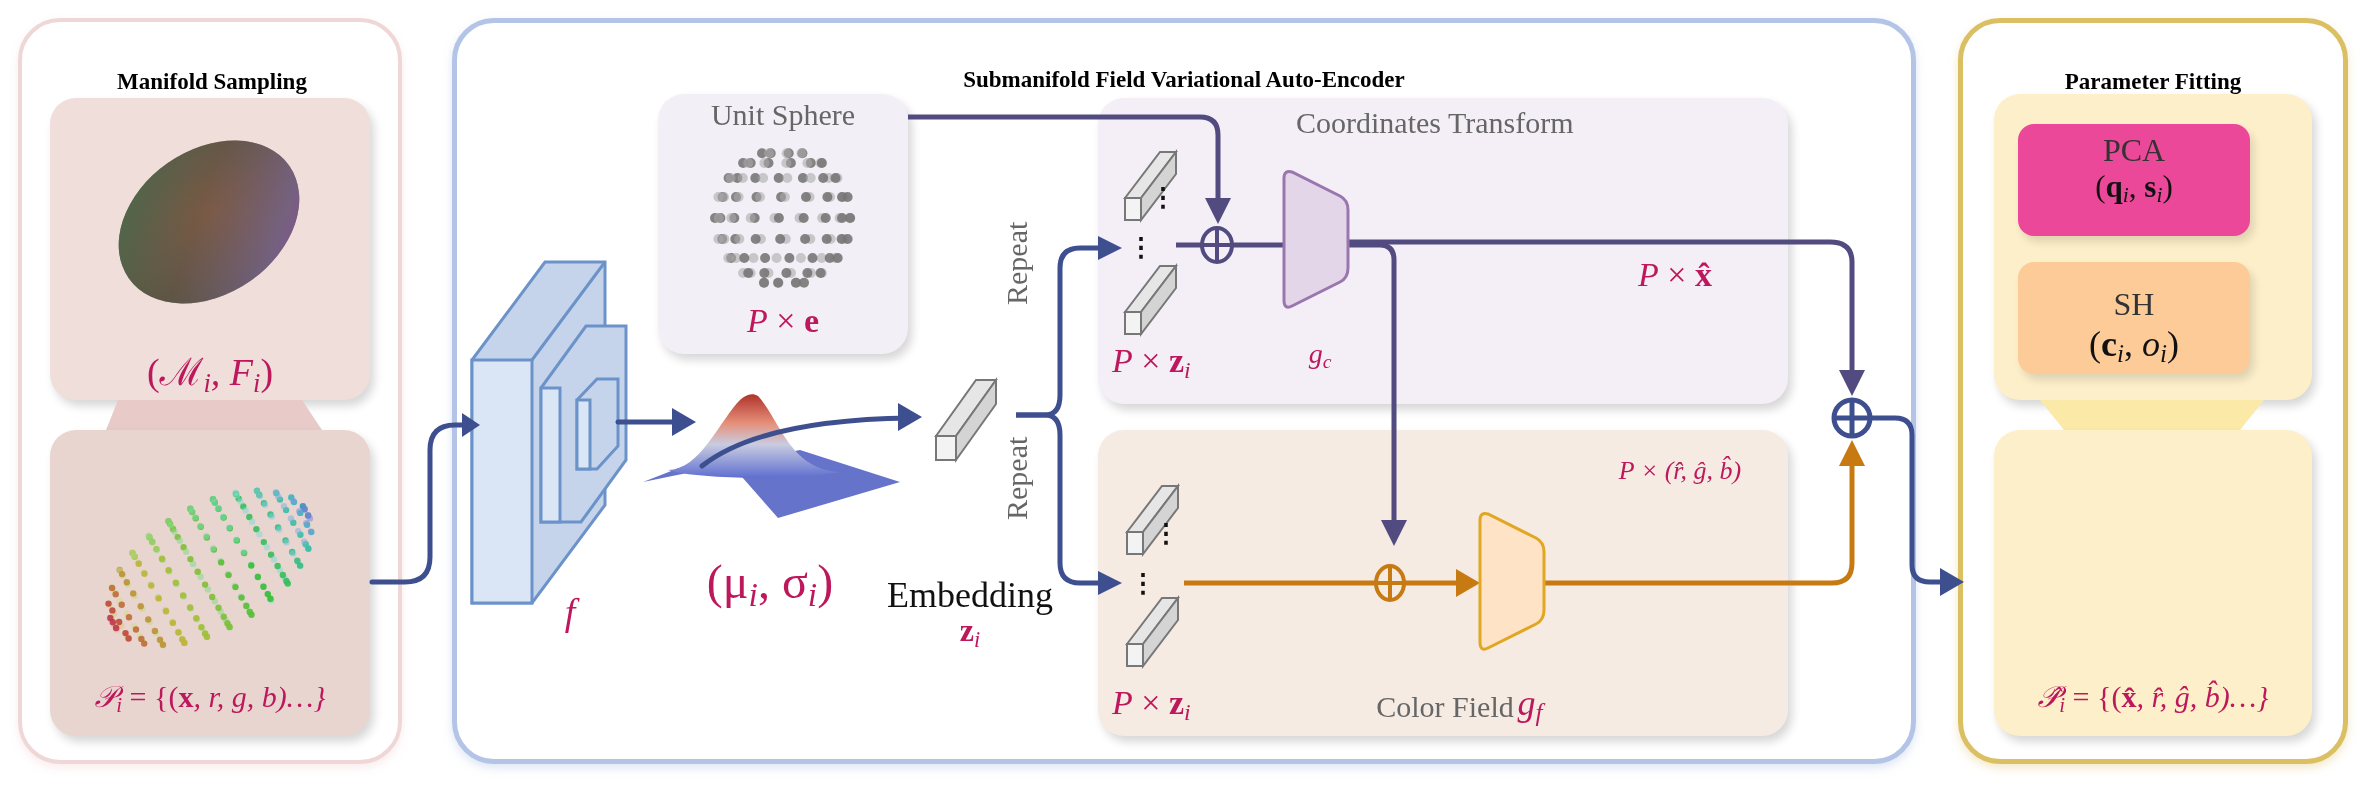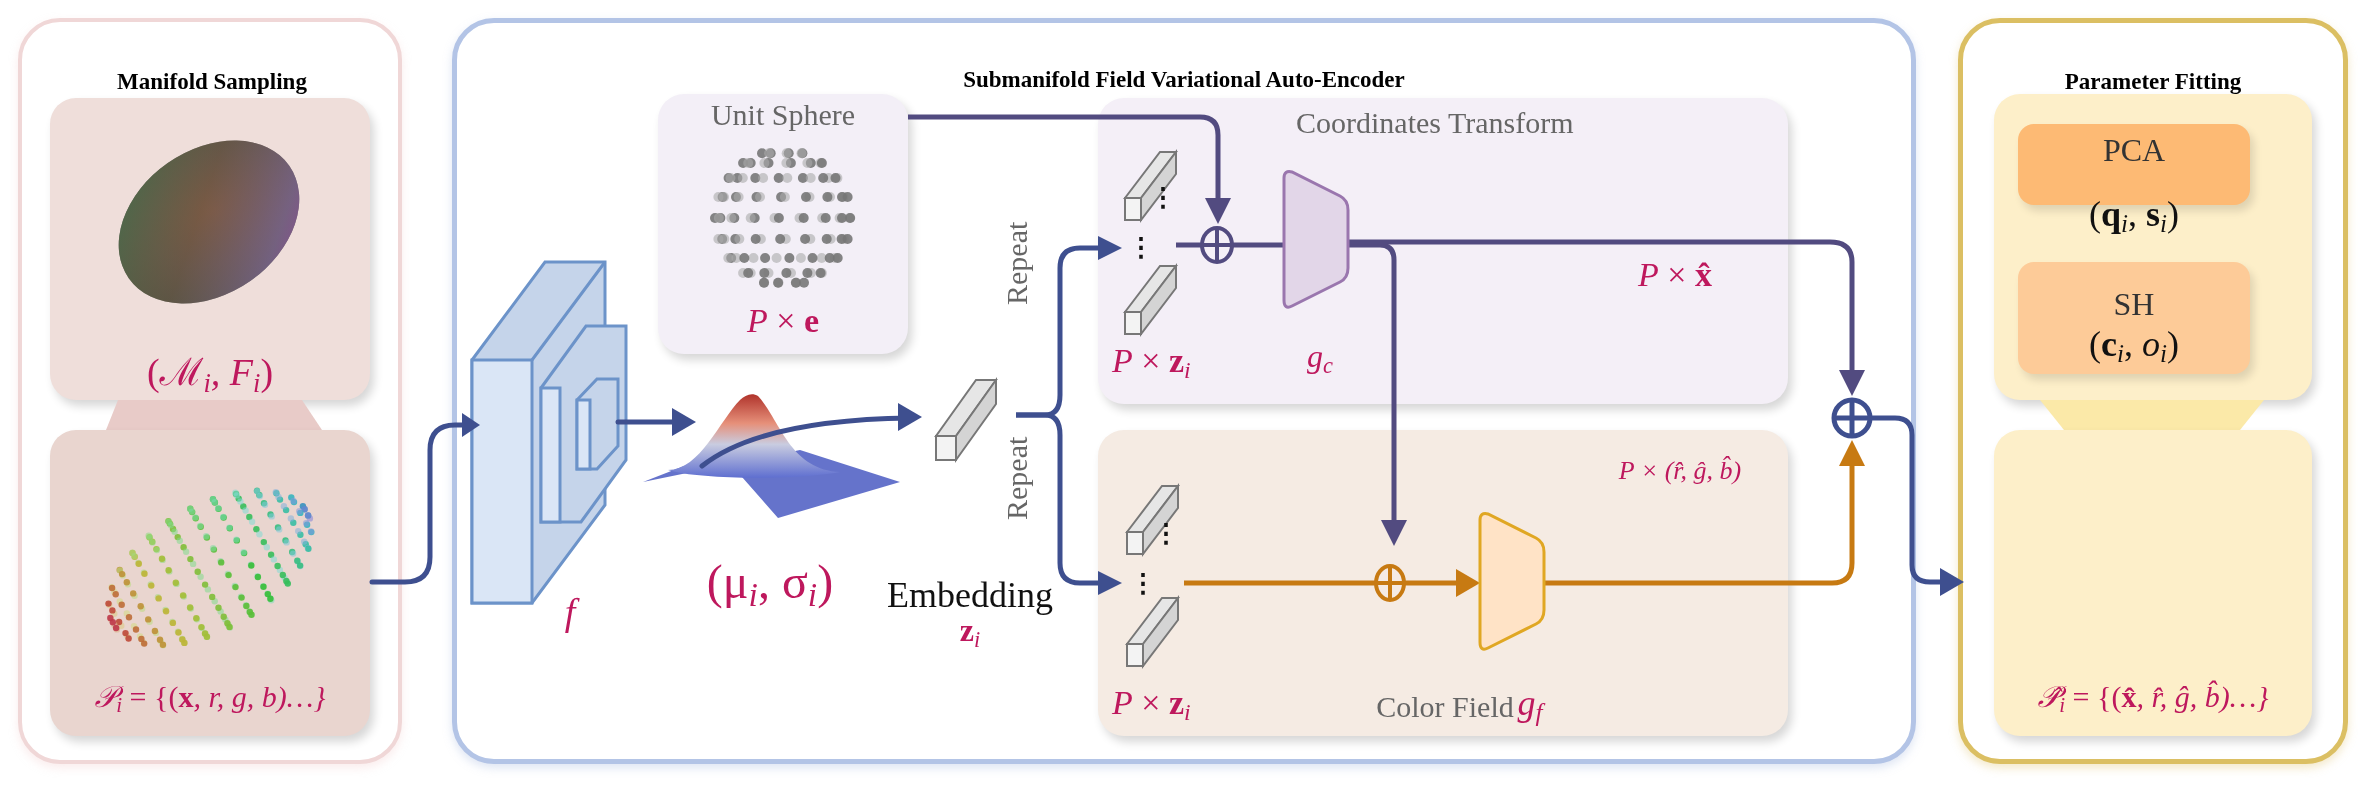--- a/index.html
+++ b/index.html
@@ -803,44 +803,44 @@
   <span>(μ</span><sub class="sub">i</sub><span>, σ</span><sub class="sub">i</sub><span>)</span>
 </div>
 <div class="plain" style="left:870px;width:200px;top:574px;font-size:36px;">Embedding</div>
 <div class="mathlbl" style="left:870px;width:200px;top:612px;font-size:32px;font-style:normal;">
   <b>z</b><sub class="sub">i</sub>
 </div>
 
 <div class="mathlbl" style="left:1112px;width:140px;top:342px;font-size:34px;text-align:left;">
   <span>P</span><span style="font-style:normal"> × </span><b style="font-style:normal">z</b><sub class="sub">i</sub>
 </div>
-<div class="mathlbl" style="left:1280px;width:80px;top:338px;font-size:32px;">
+<div class="mathlbl" style="left:1280px;width:80px;top:338px;font-size:28px;">
   <span>g</span><sub class="sub">c</sub>
 </div>
 <div class="mathlbl" style="left:1600px;width:150px;top:256px;font-size:34px;">
   <span>P</span><span style="font-style:normal"> × </span><b style="font-style:normal">x̂</b>
 </div>
 
 <div class="mathlbl" style="left:1112px;width:140px;top:684px;font-size:34px;text-align:left;">
   <span>P</span><span style="font-style:normal"> × </span><b style="font-style:normal">z</b><sub class="sub">i</sub>
 </div>
 <div class="mathlbl" style="left:1490px;width:80px;top:682px;font-size:36px;">
   <span>g</span><sub class="sub">f</sub>
 </div>
 <div class="mathlbl" style="left:1580px;width:200px;top:456px;font-size:26px;">P × (r̂, ĝ, b̂)</div>
 
 <div class="card" style="left:1994px;top:94px;width:318px;height:306px;background:#fdefc9;"></div>
 <svg width="2364" height="786">
   <polygon points="2040,400 2264,400 2240,430 2064,430" fill="#fbe9a8"></polygon>
 </svg>
 <div class="card" style="left:1994px;top:430px;width:318px;height:306px;background:#fdefc9;"></div>
 
-<div class="orange-card" style="left:2018px;top:124px;width:232px;height:81px;background:#fdba74;">
+<div class="orange-card" style="left:2018px;top:124px;width:232px;height:112px;background:#ec4899;">
   <div class="plain" style="position:static;font-size:32px;color:#333;padding-top:8px;">PCA</div>
-  <div class="plain" style="position:static;font-size:36px;margin-top:24px;">
+  <div class="plain" style="position:static;font-size:31px;">
     <span>(</span><b>q</b><sub class="sub">i</sub><span>, </span><b>s</b><sub class="sub">i</sub><span>)</span>
   </div>
 </div>
 <div class="orange-card" style="left:2018px;top:262px;width:232px;height:112px;background:#fdcb98;">
   <div class="plain" style="position:static;font-size:32px;color:#333;padding-top:24px;">SH</div>
   <div class="plain" style="position:static;font-size:36px;">
     <span>(</span><b>c</b><sub class="sub">i</sub><span>, </span><i>o</i><sub class="sub">i</sub><span>)</span>
   </div>
 </div>
 

